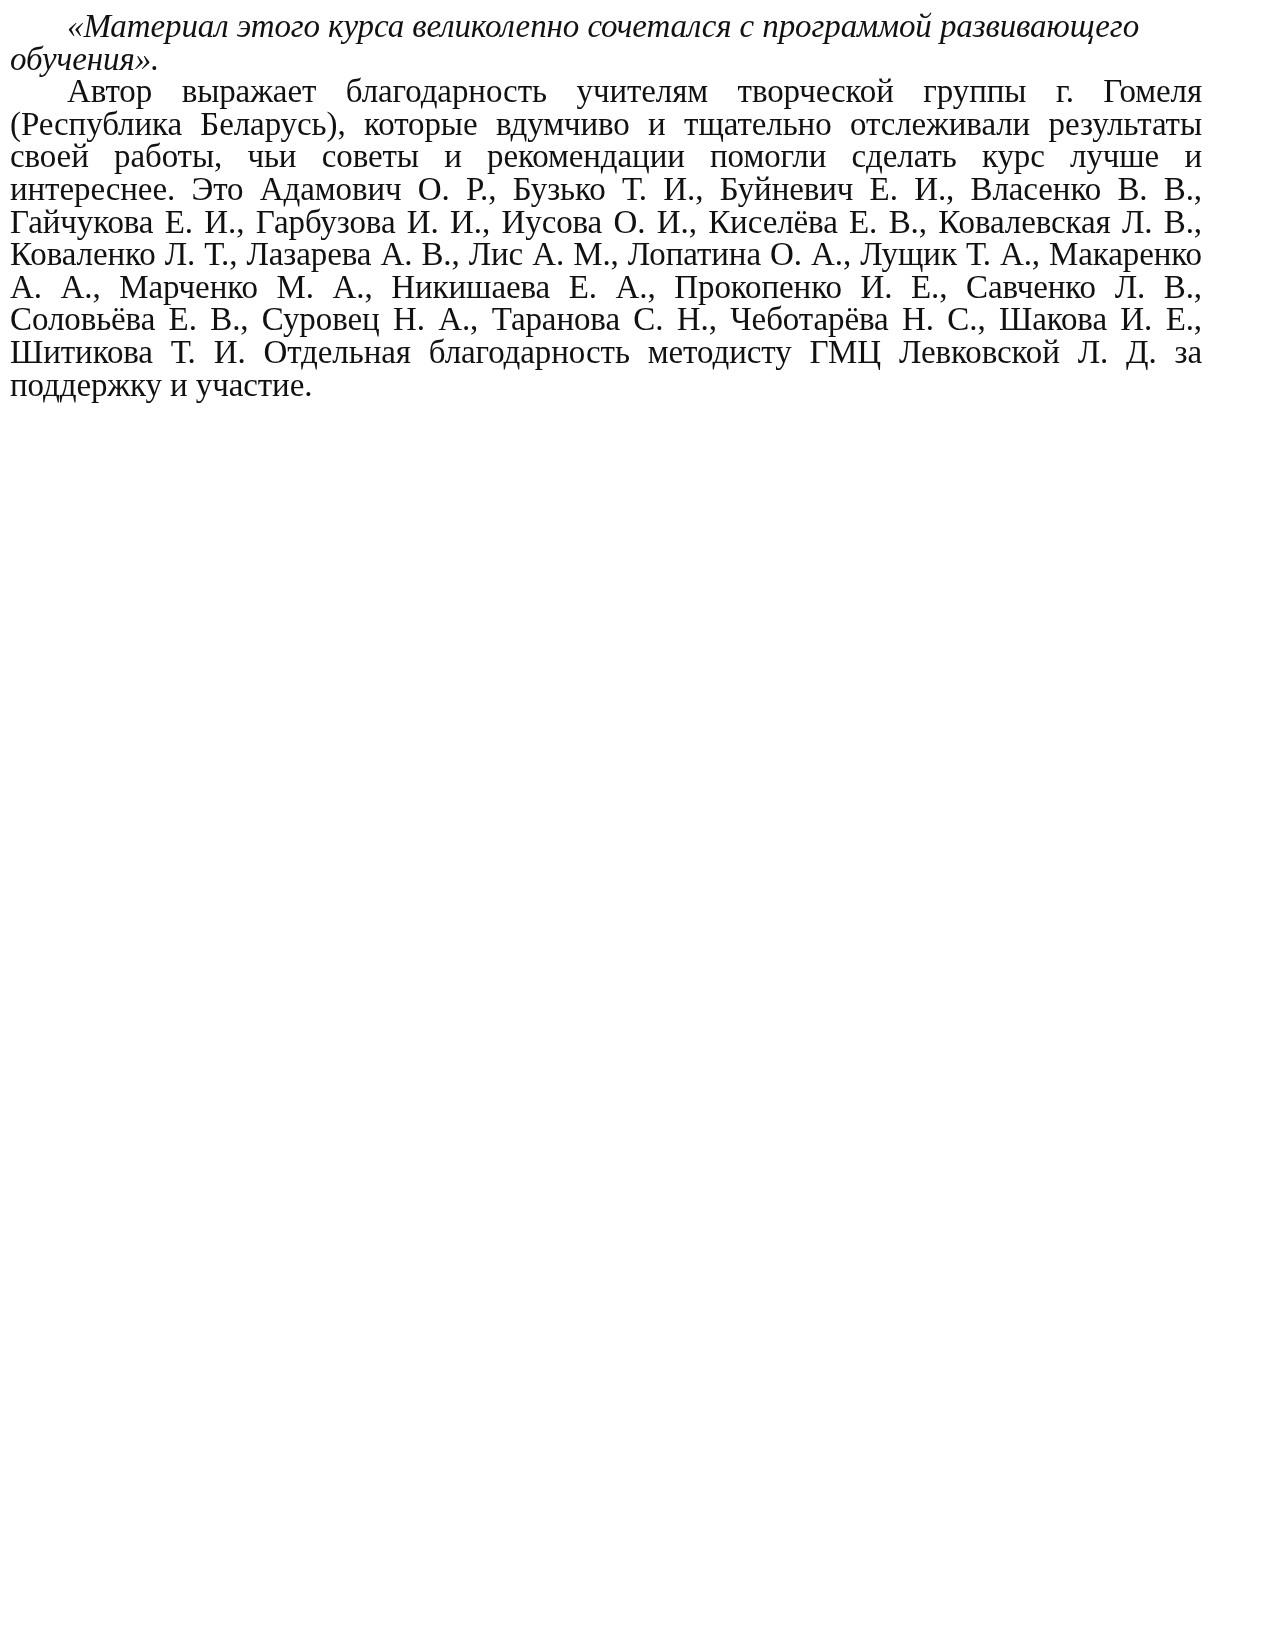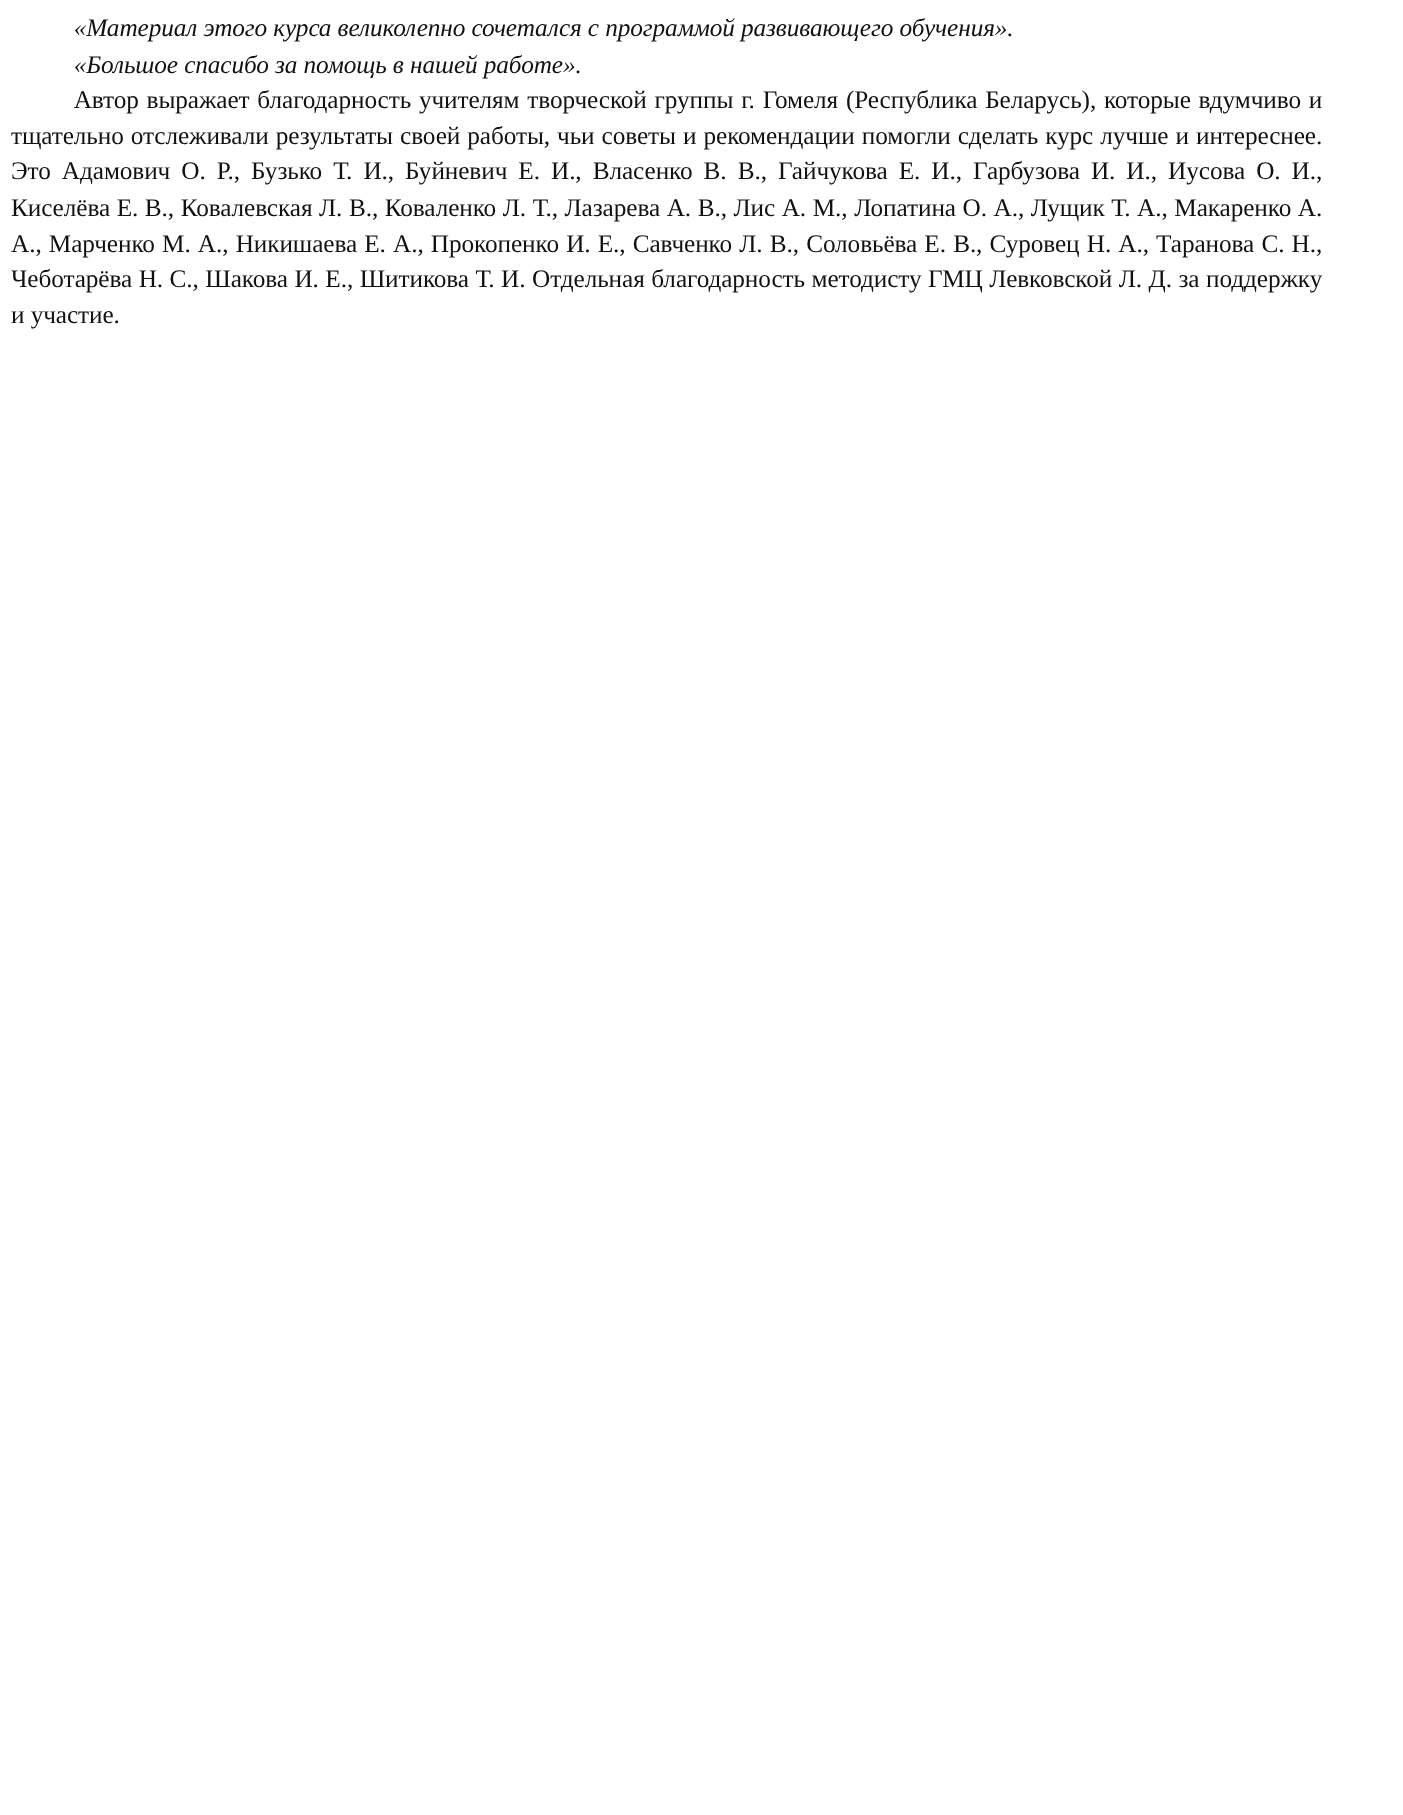--- a/index.html
+++ b/index.html
@@ -12,35 +12,34 @@
       height: 1650px;
       position: relative;
       overflow: hidden;
     }
     .page {
       position: absolute;
       left: 10px;
       top: 10px;
       width: 1192px;
       font-family: "Liberation Serif", "DejaVu Serif", serif;
-      font-size: 23px;
+      font-size: 33px;
       line-height: 32.6px;
       color: #111111;
       letter-spacing: -0.1px;
     }
     .para {
       margin: 0;
       text-indent: 57px;
       text-align: justify;
     }
     .para.quote {
       font-style: italic;
       text-align: left;
     }
   </style>
 </head>
 <body>
 
 <div class="page">
   <p class="para quote">«Материал этого курса великолепно сочетался с программой развивающего обучения».</p>
-  <p class="para quote">«Большое спасибо за помощь в нашей работе».</p>
   <p class="para">Автор выражает благодарность учителям творческой группы г. Гомеля (Республика Беларусь), которые вдумчиво и тщательно отслеживали результаты своей работы, чьи советы и рекомендации помогли сделать курс лучше и интереснее. Это Адамович О. Р., Бузько Т. И., Буйневич Е. И., Власенко В. В., Гайчукова Е. И., Гарбузова И. И., Иусова О. И., Киселёва Е. В., Ковалевская Л. В., Коваленко Л. Т., Лазарева А. В., Лис А. М., Лопатина О. А., Лущик Т. А., Макаренко А. А., Марченко М. А., Никишаева Е. А., Прокопенко И. Е., Савченко Л. В., Соловьёва Е. В., Суровец Н. А., Таранова С. Н., Чеботарёва Н. С., Шакова И. Е., Шитикова Т. И. Отдельная благодарность методисту ГМЦ Левковской Л. Д. за поддержку и участие.</p>
 </div>
 
 </body></html>

